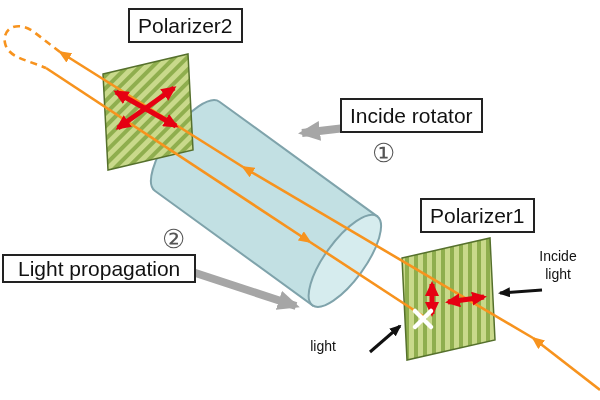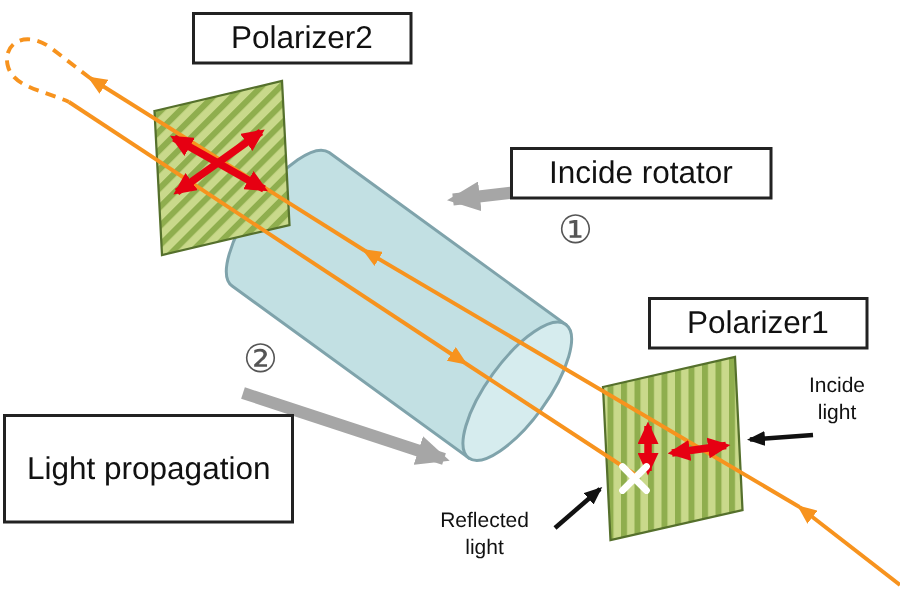--- a/index.html
+++ b/index.html
@@ -3,21 +3,21 @@
 <meta charset="utf-8">
 <style>
   html,body{margin:0;padding:0;background:#fff;}
   .stage{
     position:relative;width:600px;height:400px;overflow:hidden;background:#fff;
     font-family:"Liberation Sans",sans-serif;color:#111;
   }
   .stage svg{position:absolute;left:0;top:0;}
   .label-box{
     position:absolute;background:#fff;border:2px solid #222;
-    padding:3px 24px;font-size:21px;line-height:1.2;white-space:nowrap;z-index:5;
+    padding:3px 8px;font-size:21px;line-height:1.2;white-space:nowrap;z-index:5;
   }
   .plain-label{position:absolute;font-size:14px;line-height:1.25;text-align:center;z-index:5;}
   .step-num{position:absolute;font-size:26px;color:#555;z-index:5;}
   .center{text-align:center;}
   
   .beam{stroke:var(--beam,#f7931e);stroke-width:2.6;fill:none;}
   .beam-dashed{stroke:var(--beam,#f7931e);stroke-width:2.6;fill:none;stroke-dasharray:7 5;}
   .gray-arrow{stroke:var(--gray-arrow,#a6a6a6);stroke-width:8;fill:none;}
   .red-arrow{stroke:var(--red-arrow,#e60012);stroke-width:5;fill:none;}
   .black-arrow{stroke:#111;stroke-width:3;fill:none;}
@@ -99,28 +99,27 @@
     </g>
 
     <line class="black-arrow" x1="542" y1="290" x2="500" y2="293" marker-end="url(#mBlk)"></line>
     <line class="black-arrow" x1="370" y1="352" x2="400" y2="326" marker-end="url(#mBlk)"></line>
   </svg>
 
   <div class="label-box" style="left:128px;top:8px;">Polarizer2</div>
 
   <div class="label-box" style="left:340px;top:98px;">Incide rotator</div>
 
-  <div class="label-box" style="left:432px;top:198px;">Polarizer1</div>
+  <div class="label-box" style="left:420px;top:198px;">Polarizer1</div>
 
-  <div class="label-box center" style="left:2px;top:276px;padding:22px 14px;">
+  <div class="label-box center" style="left:2px;top:254px;padding:0 14px;">
     <div>Light propagation</div>
   </div>
 
   <div class="plain-label" style="left:248px;top:338px;width:150px;">
-    <div>Reflected</div>
     <div>light</div>
   </div>
 
   <div class="plain-label" style="left:516px;top:248px;width:84px;">
     <div>Incide</div>
     <div>light</div>
   </div>
 
   <span class="step-num" style="left:372px;top:138px;">①</span>
   <span class="step-num" style="left:162px;top:224px;">②</span>

